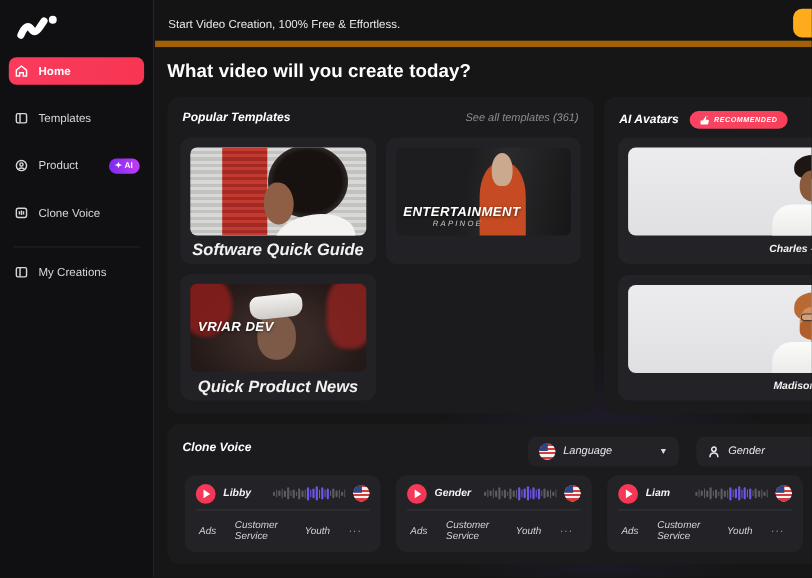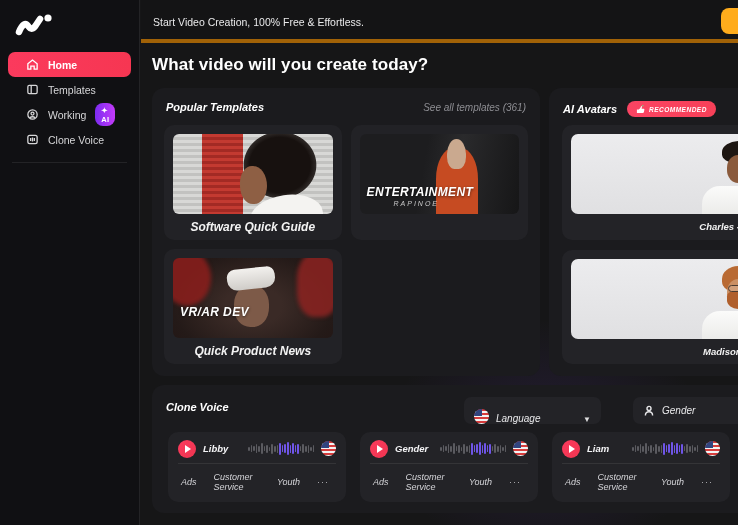--- a/index.html
+++ b/index.html
@@ -14,21 +14,21 @@
   
   .sidebar {
     position: absolute; left: 0; top: 0; width: 140px; height: 525px;
     background: #101013;
     border-right: 1px solid #232326;
   }
   .logo { position: absolute; left: 14px; top: 11px; width: 42px; height: 26px; }
   .nav { position: absolute; top: 52px; left: 8px; right: 8px; }
   .nav-item {
     display: flex; align-items: center; gap: 9px;
-    height: 25px; padding: 0 17px; margin-bottom: 0;
+    height: 25px; padding: 0 4px; margin-bottom: 18px;
     border-radius: 7px; cursor: pointer;
     color: #d6d6d8; font-size: 10.5px;
   }
   .nav-item + .nav-item { margin-top: 0; }
   .nav-item.active {
     background: linear-gradient(90deg, #fb3a5d, #f63652);
     color: #fff; font-weight: 700;
   }
   .nav-item .nicon { width: 14px; height: 14px; display: flex; align-items: center; justify-content: center; flex: none; }
   .nav-item svg { width: 13px; height: 13px; stroke: currentColor; fill: none; stroke-width: 1.4; }
@@ -37,21 +37,21 @@
     margin-left: auto;
     background: linear-gradient(90deg, #7c2bf0, #c43bfa);
     border-radius: 8px; font-size: 7.5px; font-weight: 700;
     padding: 2.5px 6px; color: #fff; letter-spacing: .2px;
   }
 
   
   .topbar {
     position: absolute; left: 141px; top: 0; right: 0; height: 43px;
     background: #141415;
-    border-bottom: 4px solid #a16207;
+    border-bottom: 6px solid #a16207;
   }
   .promo { position: absolute; left: 12px; top: 16px; font-size: 10.5px; color: #e9e9ea; }
   .cta-btn {
     position: absolute; right: -11px; top: 8px; width: 28px; height: 26px;
     background: #ffac1c; border-radius: 8px; border: none; cursor: pointer;
   }
 
   
   .main {
     position: absolute; left: 141px; top: 43px; right: 0; bottom: 0;
@@ -71,21 +71,21 @@
   .templates-panel { left: 11px; top: 45px; width: 388px; height: 288px; }
   .tpl-grid {
     position: absolute; left: 12px; right: 12px; top: 37px; bottom: 12px;
     display: grid; grid-template-columns: 1fr 1fr; grid-template-rows: 1fr 1fr; gap: 9px;
   }
   .tpl-card {
     background: #222226; border-radius: 10px; padding: 9px 9px 0 9px; cursor: pointer;
     display: flex; flex-direction: column; overflow: hidden;
   }
   .tpl-img { height: 80px; border-radius: 6px; position: relative; overflow: hidden; flex: none; }
-  .tpl-label { text-align: center; font-size: 12px; font-weight: 700; color: #f2f2f2; flex: 1; display: flex; align-items: center; justify-content: center; }
+  .tpl-label { text-align: center; font-size: 15px; font-weight: 700; color: #f2f2f2; flex: 1; display: flex; align-items: center; justify-content: center; }
   .overlay-txt {
     position: absolute; left: 7px; bottom: 16px; color: #fff; font-weight: 700;
     font-size: 12px; letter-spacing: .4px; line-height: 1; text-shadow: 0 1px 3px rgba(0,0,0,.6);
   }
   .overlay-sub { position: absolute; left: 34px; bottom: 7px; color: #eee; font-size: 7px; letter-spacing: 2px; opacity: .8; }
 
   
   .scene-stripes {
     background: repeating-linear-gradient(180deg, #d8d8d6 0 3px, #c2c2c0 3px 6px);
   }
@@ -150,21 +150,21 @@
     border: 1px solid #4a3a30; border-radius: 4px; background: rgba(255,255,255,.15); }
 
   
   .voice-panel { left: 11px; top: 342px; width: 740px; height: 128px; }
   .voice-panel .panel-head { padding-top: 16px; }
   .dd {
     position: absolute; top: 12px; height: 27px; background: #232327; border-radius: 7px;
     display: flex; align-items: center; gap: 7px; padding: 0 10px;
     font-size: 10px; color: #e8e8ea; cursor: pointer;
   }
-  .dd-lang { left: 312px; width: 137px; align-items: flex-end; }
+  .dd-lang { left: 328px; width: 137px; }
   .dd-gender { left: 481px; width: 150px; }
   .caret { margin-left: auto; font-size: 8px; color: #dcdcde; }
   .flag {
     width: 15px; height: 15px; border-radius: 50%; flex: none; position: relative; overflow: hidden;
     background: repeating-linear-gradient(180deg, #d53c3c 0 2px, #f3f3f3 2px 4px);
   }
   .flag::after { content: ""; position: absolute; left: 0; top: 0; width: 55%; height: 48%; background: #31447e; }
   .gender-icon { width: 12px; height: 12px; flex: none; }
   .gender-icon svg { width: 12px; height: 12px; stroke: #e8e8ea; fill: none; stroke-width: 1.4; }
 
@@ -215,33 +215,42 @@
       <span>Templates</span>
     </div>
     <div class="nav-item">
       <span class="nicon">
         <svg viewBox="0 0 14 14">
             <circle cx="7" cy="7" r="5"></circle>
             <circle cx="7" cy="6" r="1.6"></circle>
             <path d="M4 10.6 Q7 8.2 10 10.6"></path>
           </svg>
       </span>
-      <span>Working</span>
+      <span>Product</span>
       <span class="ai-badge">✦ AI</span>
     </div>
     <div class="nav-item">
       <span class="nicon">
         <svg viewBox="0 0 14 14">
             <rect x="2" y="2.5" width="10" height="9" rx="2"></rect>
             <path d="M5 5.5 V8.5 M7 4.8 V9.2 M9 5.5 V8.5"></path>
           </svg>
       </span>
       <span>Clone Voice</span>
     </div>
     <div class="nav-divider"></div>
+    <div class="nav-item">
+      <span class="nicon">
+        <svg viewBox="0 0 14 14">
+            <rect x="2" y="2.5" width="10" height="9" rx="1.5"></rect>
+            <path d="M5.6 2.5 V11.5"></path>
+          </svg>
+      </span>
+      <span>My Creations</span>
+    </div>
   </nav>
 </aside>
 
 <header class="topbar">
   <span class="promo">Start Video Creation, 100% Free &amp; Effortless.</span>
   <button class="cta-btn"></button>
 </header>
 
 <main class="main">
   <h1 class="page-title">What video will you create today?</h1>
@@ -268,21 +277,21 @@
           <div class="overlay-txt">ENTERTAINMENT</div>
           <div class="overlay-sub">RAPINOE</div>
         </div>
       </div>
       <div class="tpl-card">
         <div class="tpl-img scene-vr">
           <div class="vr-corner-l"></div>
             <div class="vr-corner-r"></div>
             <div class="vr-face"></div>
             <div class="vr-headset"></div>
-          <div class="overlay-txt" style="bottom:20px">VR/AR DEV</div>
+          <div class="overlay-txt" style="bottom:35px">VR/AR DEV</div>
         </div>
         <div class="tpl-label">Quick Product News</div>
       </div>
     </div>
   </section>
 
   <section class="panel avatars-panel">
     <div class="panel-head">
       <span class="panel-title">AI Avatars</span>
       <span class="rec-badge">

